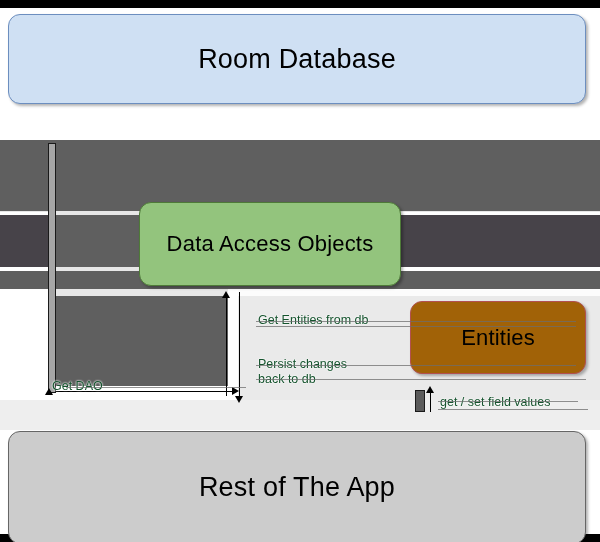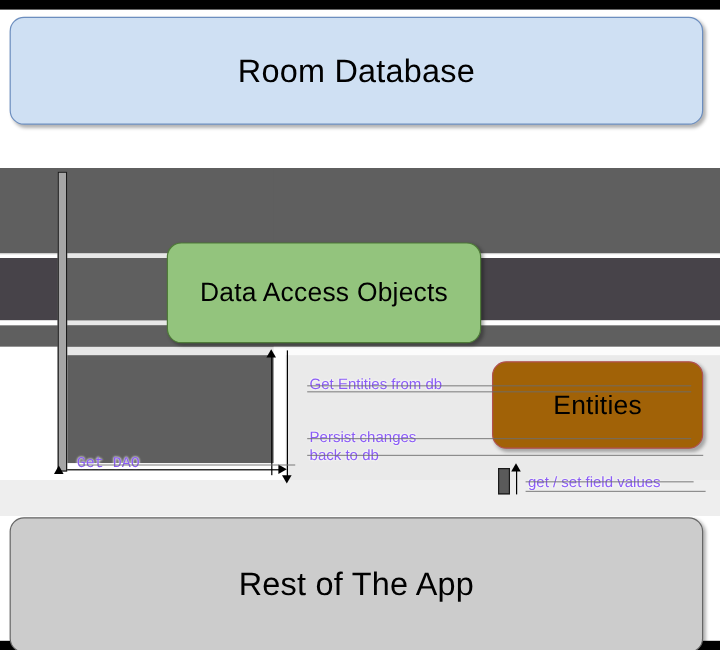--- a/index.html
+++ b/index.html
@@ -192,27 +192,27 @@
   .arrow-right {
     border-top: 4px solid transparent;
     border-bottom: 4px solid transparent;
     border-left: 7px solid #000000;
   }
 
   
   .msg-label {
     position: absolute;
     font-size: 12.5px;
-    color: #8b5cf6;
+    color: #14532d;
     line-height: 15px;
     white-space: pre-line;
     z-index: 14;
     text-shadow: 0 0 2px #ffffff, 0 0 2px #ffffff;
   }
-  .msg-get-dao      { left: 64px;  top: 379px; font-family: Liberation Mono, monospace; }
+  .msg-get-dao      { left: 52px;  top: 379px; }
   .msg-get-entities { left: 258px; top: 313px; }
   .msg-persist      { left: 258px; top: 357px; }
   .msg-getset       { left: 440px; top: 395px; }
 
   
   .strike {
     position: absolute;
     height: 0;
     border-top: 1px solid #6e6e6e;
     z-index: 15;

